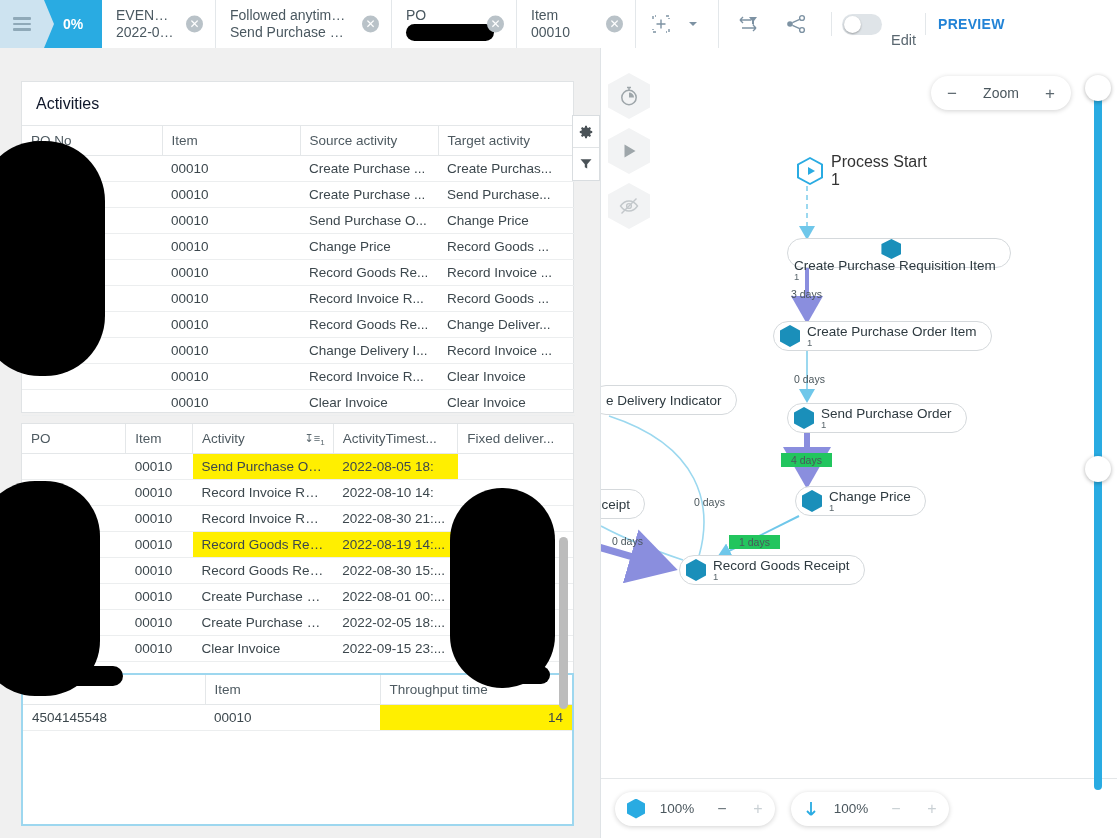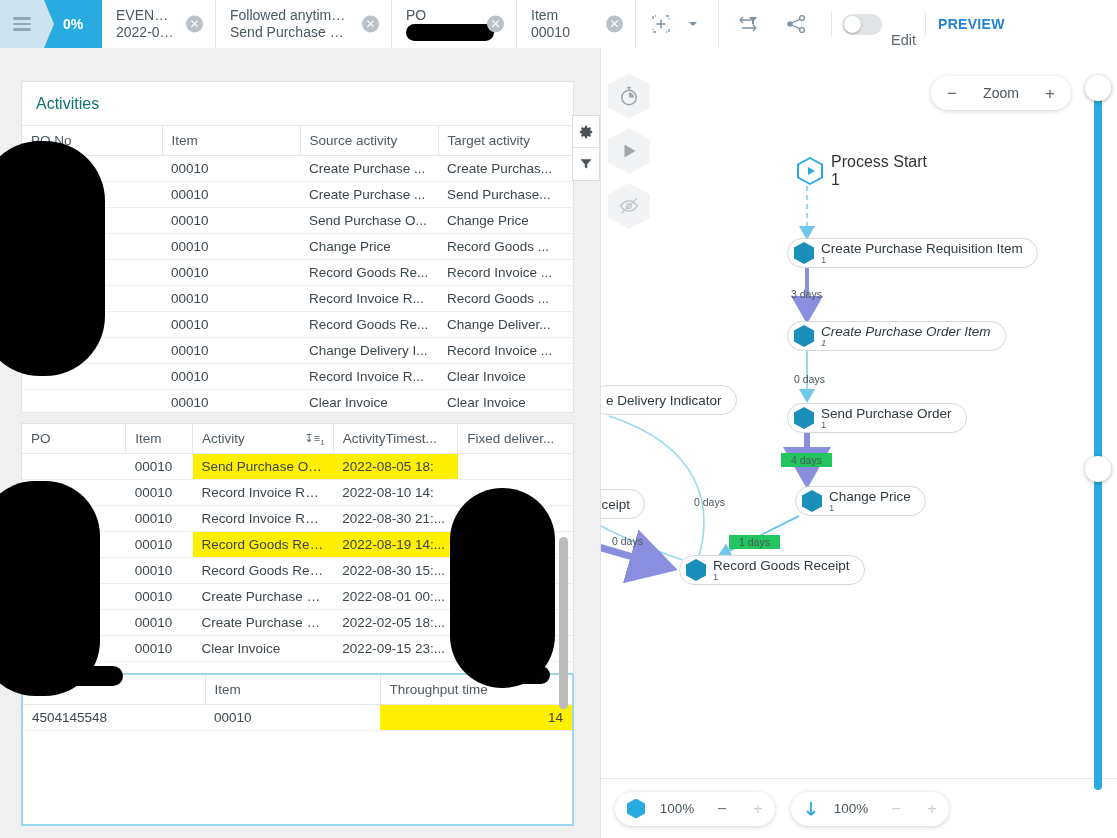--- a/index.html
+++ b/index.html
@@ -54,21 +54,21 @@
     padding-left:12px; border-left:1px solid #e3e7ea; height:22px; line-height:22px; cursor:pointer; }
 
   
   #left-panel { position:absolute; left:0; top:48px; width:600px; height:790px; background:#f0f0f0; }
 
   .card { position:absolute; background:#fff; border:1px solid #d8dcdf; }
   #activities-card { left:21px; top:33px; width:553px; height:332px; border:1px solid #e0e3e5; }
   #timeline-card { left:21px; top:375px; width:553px; height:293px; border:1px solid #e0e3e5; }
   #throughput-card { left:21px; top:625px; width:553px; height:153px; border:2px solid #9dd7ef; background:#fff; }
 
-  .card-title { font-size:16px; color:#0f766e; padding:13px 4px 12px 14px; border-bottom:1px solid #e4e7e9; }
+  .card-title { font-size:16px; color:#0f172a; padding:13px 4px 12px 14px; border-bottom:1px solid #e4e7e9; }
 
   table { border-collapse:collapse; width:100%; table-layout:fixed; }
   th { font-size:13.5px; font-weight:normal; color:#4e5a61; text-align:left;
     padding:7px 9px; border-right:1px solid #e4e7e9; border-bottom:1px solid #e4e7e9;
     white-space:nowrap; overflow:hidden; text-overflow:ellipsis; position:relative; }
   td { font-size:13.5px; color:#3c474d; padding:5px 9px; border-bottom:1px solid #eceeef;
     white-space:nowrap; overflow:hidden; text-overflow:ellipsis; }
   td.num { text-align:right; }
   .hl { background:#ffef00; }
 
@@ -491,29 +491,29 @@
   <div id="start-node">
     <div class="shex">
         <div class="tri"></div>
       </div>
     <div class="txtwrap">
       <div class="lbl">Process Start</div>
       <div class="cnt">1</div>
     </div>
   </div>
 
-  <div class="node" style="left:186px; top:190px;">
+  <div class="node" style="left:186px; top:190px;flex-direction:column;">
     <div class="hex"></div>
     <div class="txtwrap">
       <div class="lbl">Create Purchase Requisition Item</div>
       <div class="cnt">1</div>
     </div>
   </div>
 
-  <div class="node" style="left:186px; top:273px;font-style:italic;">
+  <div class="node" style="left:172px; top:273px;">
     <div class="hex"></div>
     <div class="txtwrap">
       <div class="lbl">Create Purchase Order Item</div>
       <div class="cnt">1</div>
     </div>
   </div>
 
   <div class="node" style="left:186px; top:355px;">
     <div class="hex"></div>
     <div class="txtwrap">

